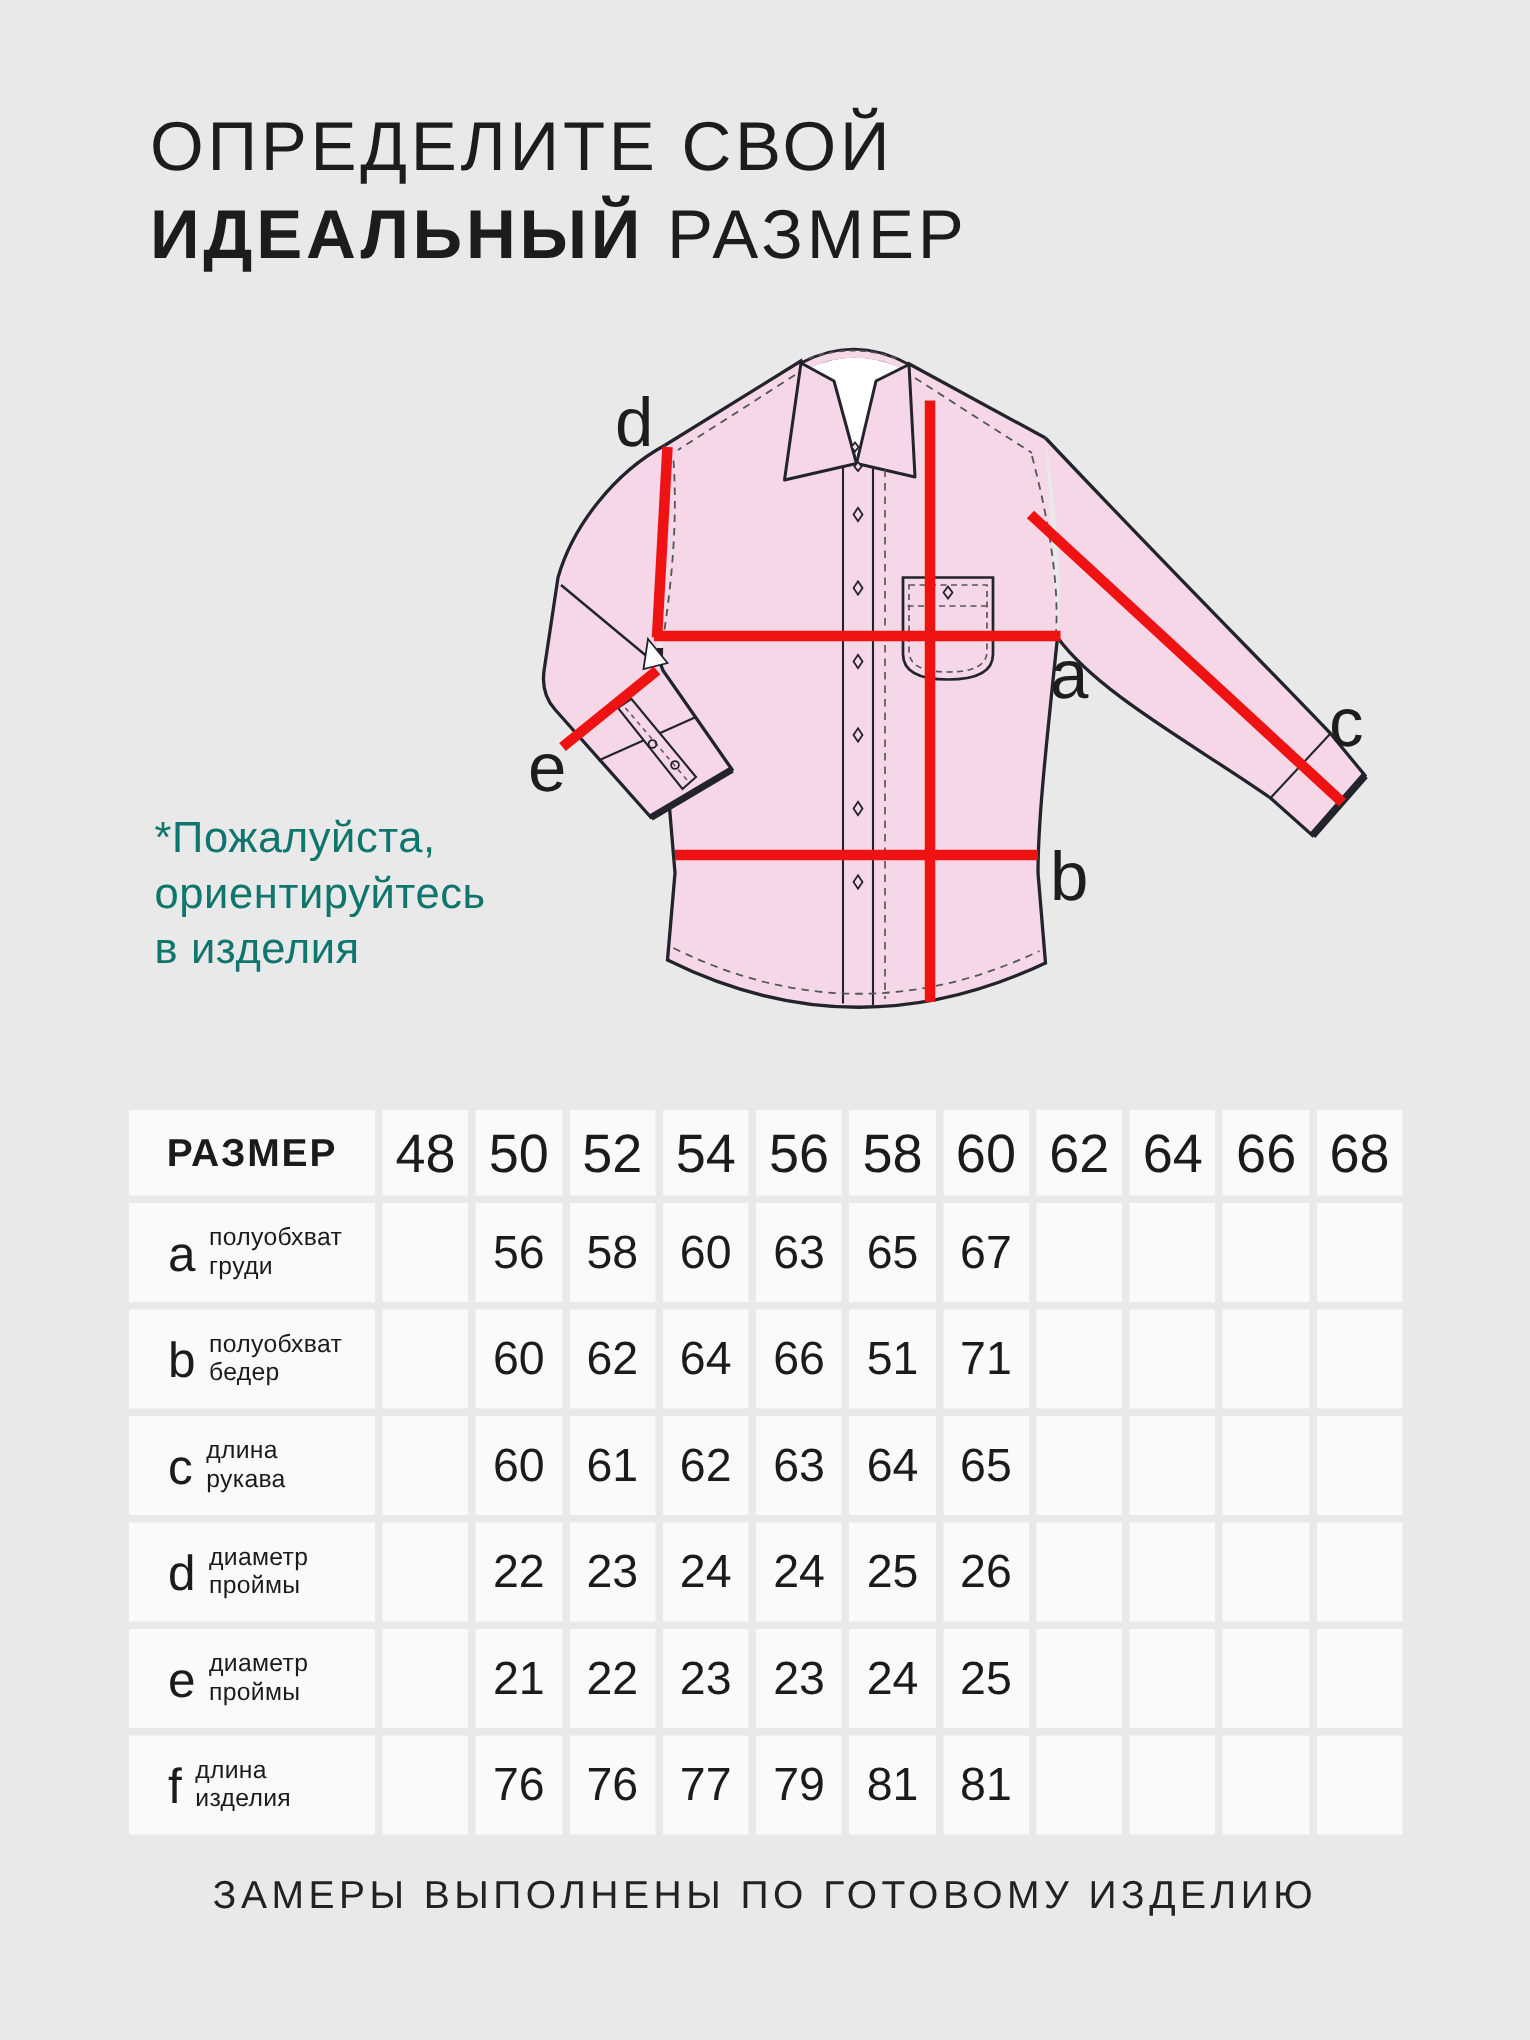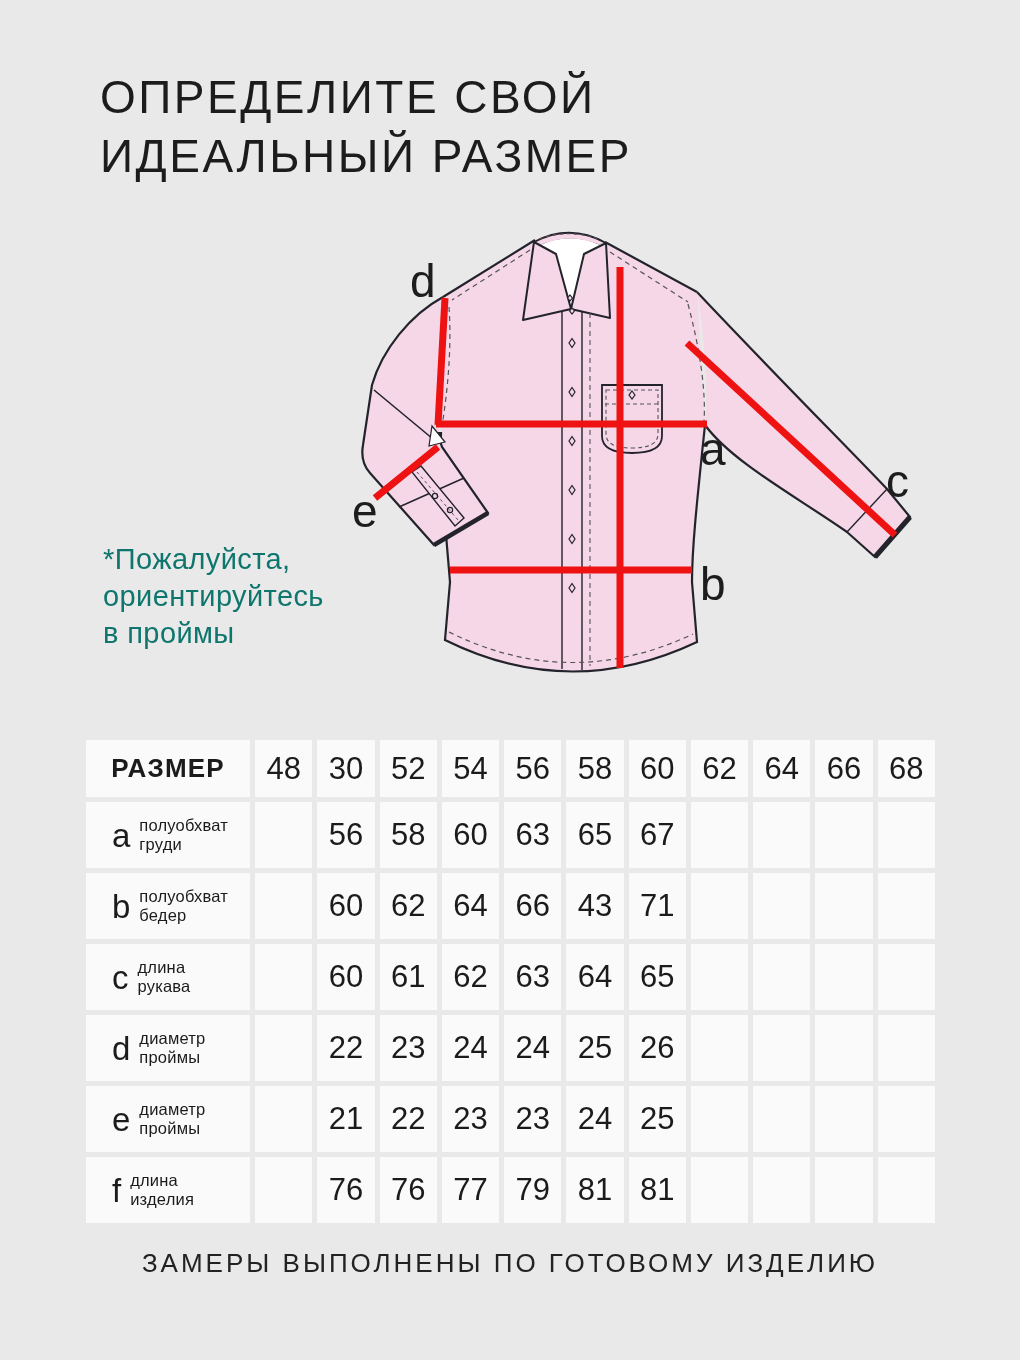--- a/index.html
+++ b/index.html
@@ -1,27 +1,27 @@
 <!DOCTYPE html>
 <html><head>
 <meta charset="utf-8">
 <style>
   html,body{margin:0;padding:0;background:#e9e9e9}
   .canvas{position:relative;width:1020px;height:1360px;background:#e9e9e9;
     font-family:"Liberation Sans",sans-serif;color:#1d1d1d;overflow:hidden}
   .title{position:absolute;left:100px;top:68px;font-size:46px;line-height:59px;
     letter-spacing:2.5px;color:#1c1c1c;white-space:nowrap}
-  .title .b{font-weight:400}
+  .title .b{font-weight:700}
   .note{position:absolute;left:103px;top:541px;font-size:29px;line-height:37px;
     letter-spacing:.4px;color:#0f766e}
   .shirt{position:absolute;left:330px;top:210px;width:620px;height:480px}
   .sizetable{position:absolute;left:86px;top:740px;width:849px;display:grid;
     grid-template-columns:164px repeat(11,1fr);gap:5px}
   .cell{background:#fafafa;display:flex;align-items:center;justify-content:center;color:#1b1b1b}
-  .th{height:57px;font-size:31px}
+  .th{height:57px;font-size:36px}
   .th.first{font-size:26px;font-weight:700;letter-spacing:1.2px}
   .td{height:66px;font-size:31px}
   .td.label{justify-content:flex-start;padding-left:26px;gap:9px}
   .letter{font-size:33px;line-height:33px}
   .rl{display:flex;flex-direction:column;justify-content:center}
   .rl i{font-style:normal;font-size:16.5px;line-height:19.5px;letter-spacing:.2px}
   .footer{position:absolute;left:0;right:0;top:1248px;text-align:center;
     font-size:26px;letter-spacing:3px;color:#222;white-space:nowrap}
 </style>
 </head>
@@ -95,27 +95,27 @@
       <text x="370" y="255">a</text>
       <text x="370" y="390">b</text>
       <text x="556" y="287">c</text>
       <text x="22" y="317">e</text>
     </g>
   </svg>
 
   <div class="note">
     <div>*Пожалуйста,</div>
     <div>ориентируйтесь</div>
-    <div>в проймы</div>
+    <div>в изделия</div>
   </div>
 
   <div class="sizetable">
     <div class="cell th first">РАЗМЕР</div>
     <div class="cell th">48</div>
-    <div class="cell th">30</div>
+    <div class="cell th">50</div>
     <div class="cell th">52</div>
     <div class="cell th">54</div>
     <div class="cell th">56</div>
     <div class="cell th">58</div>
     <div class="cell th">60</div>
     <div class="cell th">62</div>
     <div class="cell th">64</div>
     <div class="cell th">66</div>
     <div class="cell th">68</div>
 
@@ -143,21 +143,21 @@
         <span class="rl">
           <i>полуобхват</i>
           <i>бедер</i>
         </span>
       </div>
     <div class="cell td"></div>
     <div class="cell td">60</div>
     <div class="cell td">62</div>
     <div class="cell td">64</div>
     <div class="cell td">66</div>
-    <div class="cell td">43</div>
+    <div class="cell td">51</div>
     <div class="cell td">71</div>
     <div class="cell td"></div>
     <div class="cell td"></div>
     <div class="cell td"></div>
     <div class="cell td"></div>
 
     <div class="cell td label">
         <span class="letter">c</span>
         <span class="rl">
           <i>длина</i>

